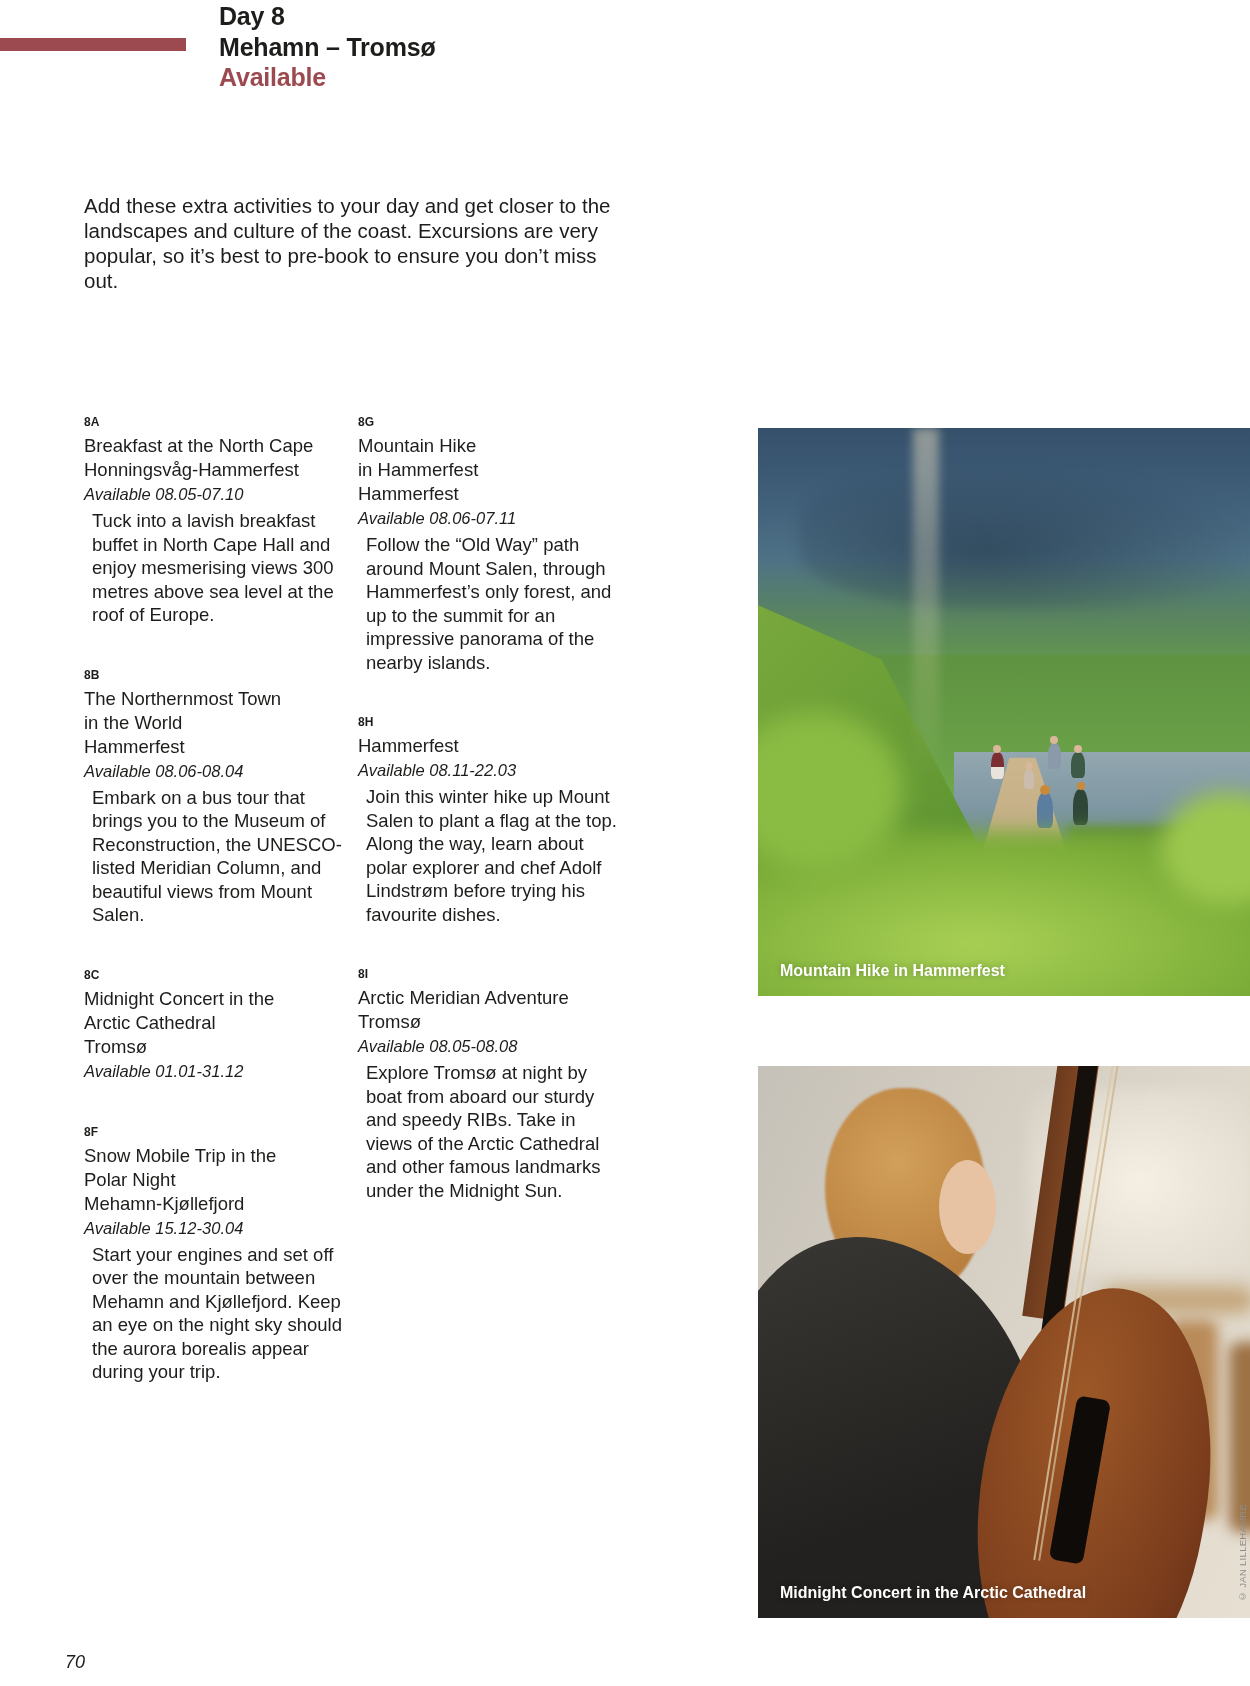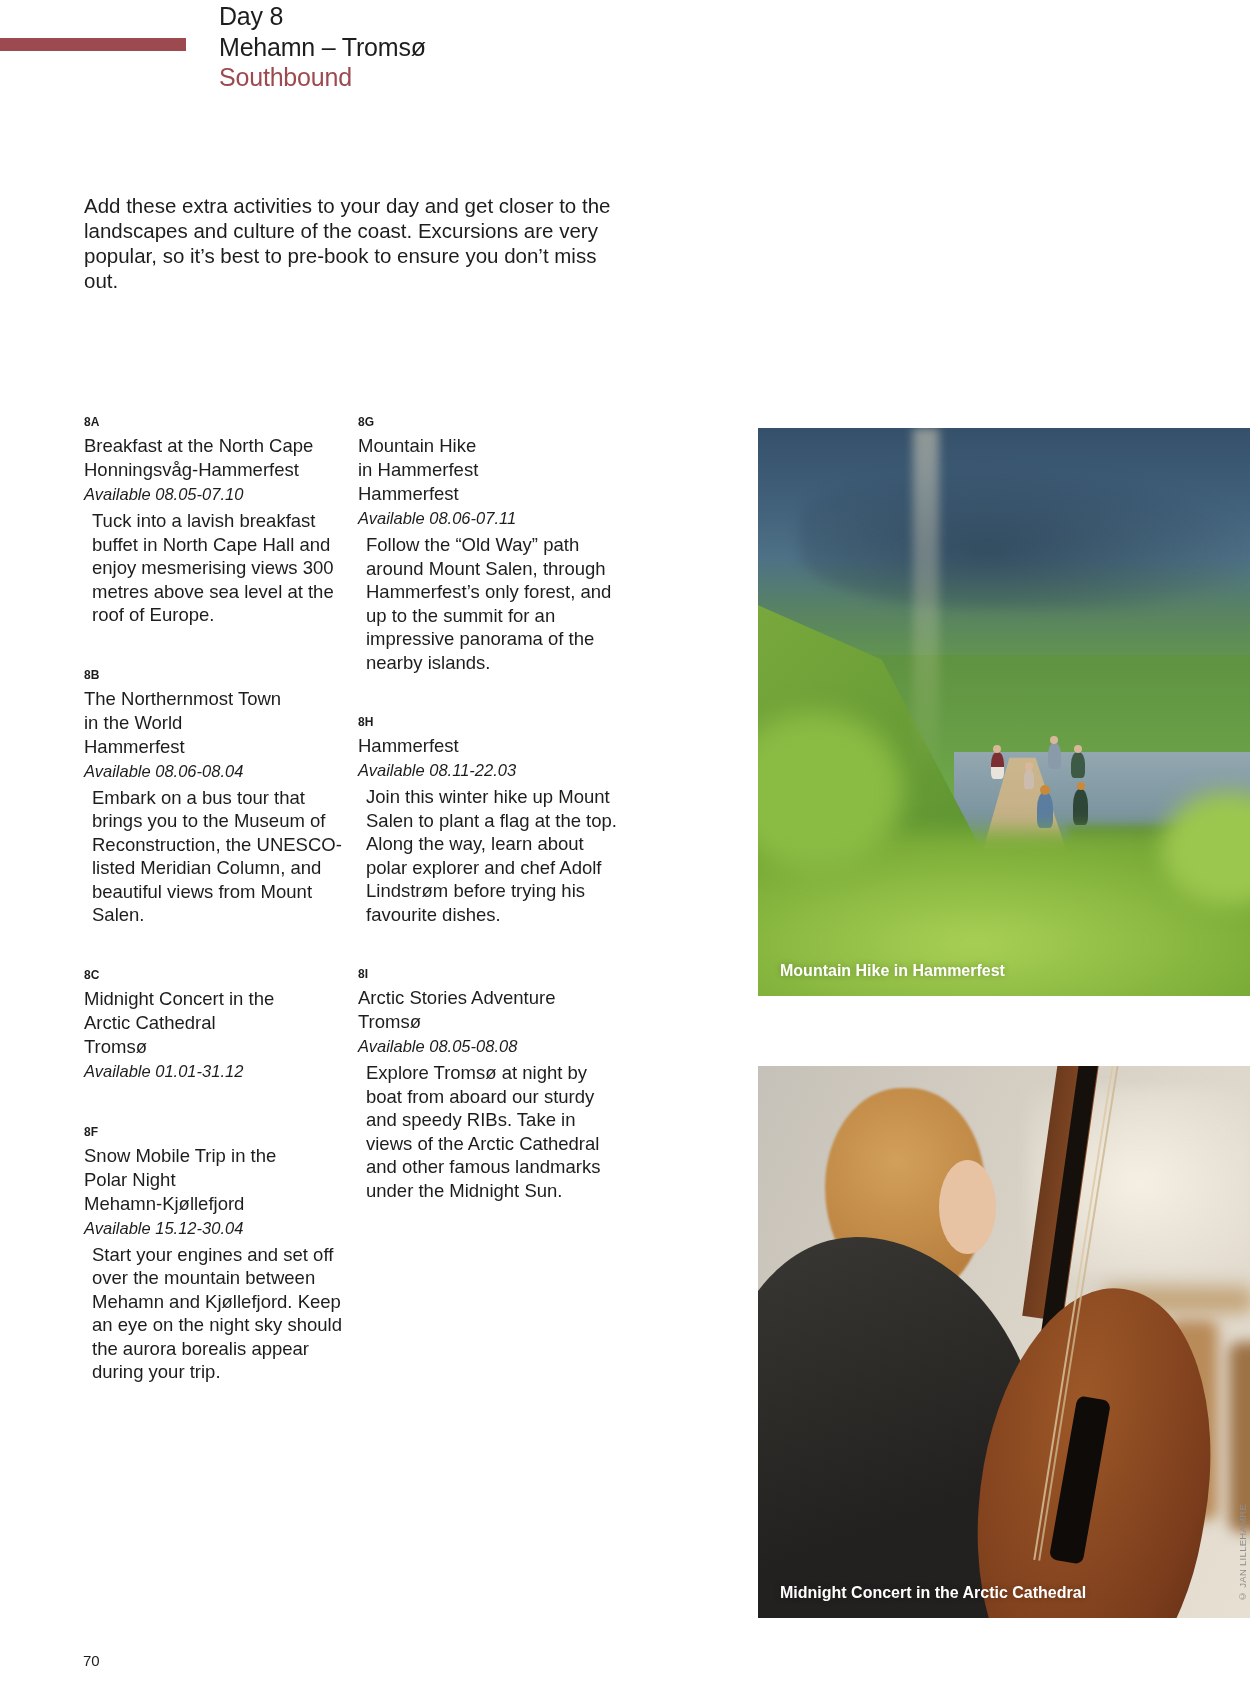--- a/index.html
+++ b/index.html
@@ -5,21 +5,21 @@
   html,body { margin:0; padding:0; }
   body {
     width:1250px; height:1686px; position:relative;
     background:#ffffff; color:#1d1d1b;
     font-family:"Liberation Sans", sans-serif;
     overflow:hidden;
   }
 
   
   .accent-bar { position:absolute; left:0; top:38px; width:186px; height:13px; background:#9c4a50; }
-  .header { position:absolute; left:219px; top:1px; font-weight:400; font-size:25px; line-height:30.5px; letter-spacing:-0.2px; }
+  .header { position:absolute; left:219px; top:1px; font-weight:700; font-size:25px; line-height:30.5px; letter-spacing:-0.2px; }
   .header .direction { color:#9c4a50; }
 
   .intro { position:absolute; left:84px; top:193px; width:540px; font-size:20.5px; line-height:25px; margin:0; }
 
   
   .col { position:absolute; top:410px; }
   .col-left  { left:84px;  width:268px; }
   .col-right { left:358px; width:276px; }
   .exc { margin-bottom:36px; }
   .x-id    { font-size:12px; font-weight:700; line-height:24px; }
@@ -89,31 +89,31 @@
     border-radius:48% 52% 46% 54%; transform:rotate(10deg); }
   .p2-tail { left:59%; top:60%; width:6.5%; height:30%; background:#0e0b09; border-radius:8px; transform:rotate(10deg); }
   .p2-string { left:61%; top:-2%; width:2px; height:92%; background:#dcc9a4; transform:rotate(9deg); box-shadow:5px 0 0 #cdb68e; opacity:0.8; }
 
   
   .credit { position:absolute; writing-mode:vertical-rl; transform:rotate(180deg);
     font-size:9.5px; letter-spacing:0.3px; color:#8e8e8e; white-space:nowrap; }
   #credit1 { left:1237px; top:812px; height:168px; }
   #credit2 { left:1237px; top:1432px; height:170px; }
 
-  .page-num { position:absolute; left:83px; top:1652px; font-size:15px; }
+  .page-num { position:absolute; left:65px; top:1652px; font-size:18px;font-style:italic; }
 </style>
 </head>
 <body>
 
 <div class="accent-bar"></div>
 
 <header class="header">
   <div>Day 8</div>
   <div>Mehamn – Tromsø</div>
-  <div class="direction">Southbound</div>
+  <div class="direction">Available</div>
 </header>
 
 <p class="intro">Add these extra activities to your day and get closer to the landscapes and culture of the coast. Excursions are very popular, so it’s best to pre-book to ensure you don’t miss out.</p>
 
 <section class="col col-left">
   <article class="exc">
     <div class="x-id">8A</div>
     <h3 class="x-title">Breakfast at the North Cape</h3>
     <div class="x-loc">Honningsvåg-Hammerfest</div>
     <div class="x-avail">Available 08.05-07.10</div>
@@ -154,21 +154,21 @@
     <p class="x-body">Follow the “Old Way” path around Mount Salen, through Hammerfest’s only forest, and up to the summit for an impressive panorama of the nearby islands.</p>
   </article>
   <article class="exc">
     <div class="x-id">8H</div>
     <div class="x-loc">Hammerfest</div>
     <div class="x-avail">Available 08.11-22.03</div>
     <p class="x-body">Join this winter hike up Mount Salen to plant a flag at the top. Along the way, learn about polar explorer and chef Adolf Lindstrøm before trying his favourite dishes.</p>
   </article>
   <article class="exc">
     <div class="x-id">8I</div>
-    <h3 class="x-title">Arctic Stories Adventure</h3>
+    <h3 class="x-title">Arctic Meridian Adventure</h3>
     <div class="x-loc">Tromsø</div>
     <div class="x-avail">Available 08.05-08.08</div>
     <p class="x-body">Explore Tromsø at night by boat from aboard our sturdy and speedy RIBs. Take in views of the Arctic Cathedral and other famous landmarks under the Midnight Sun.</p>
   </article>
 </section>
 
 <figure class="photo" id="photo1">
   <div class="p1-far"></div>
   <div class="p1-rock"></div>
   <div class="p1-mid"></div>

